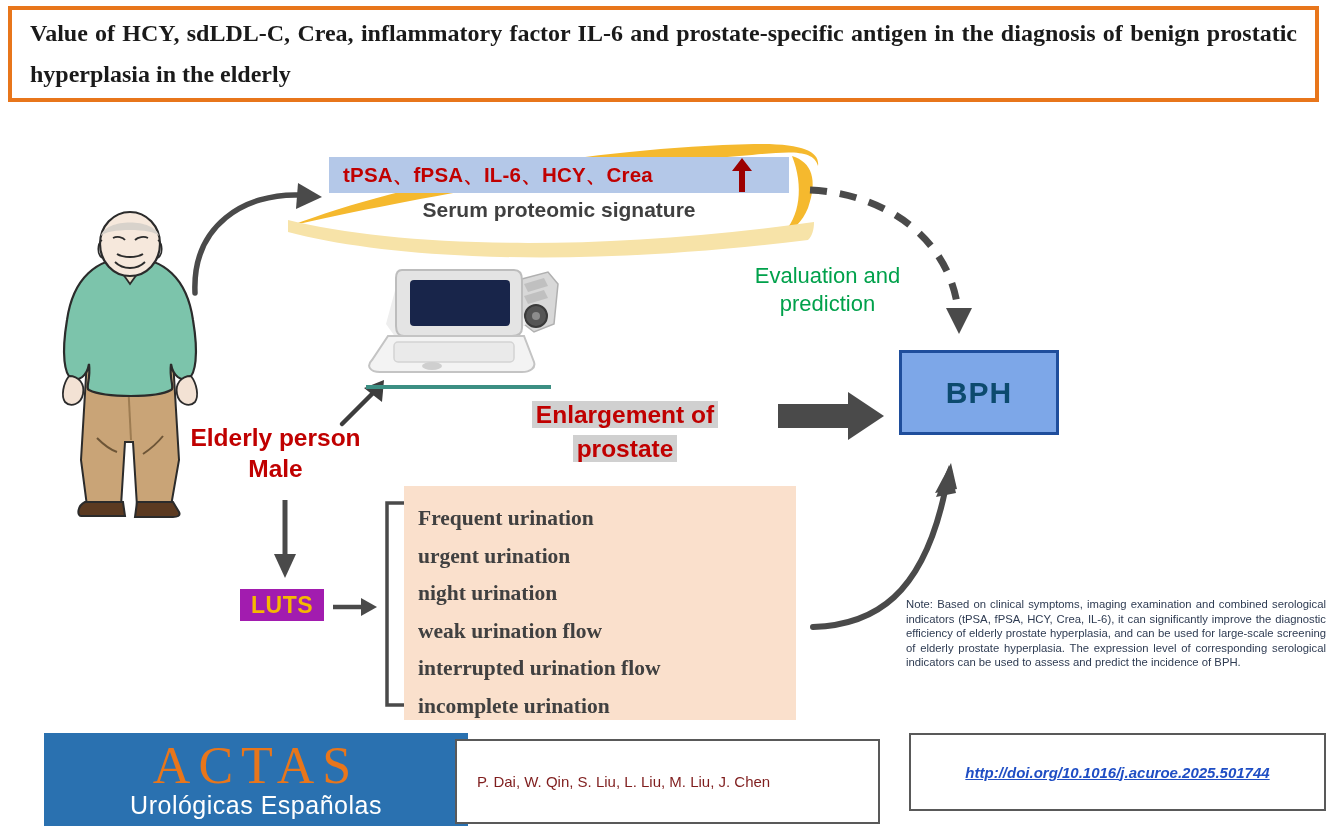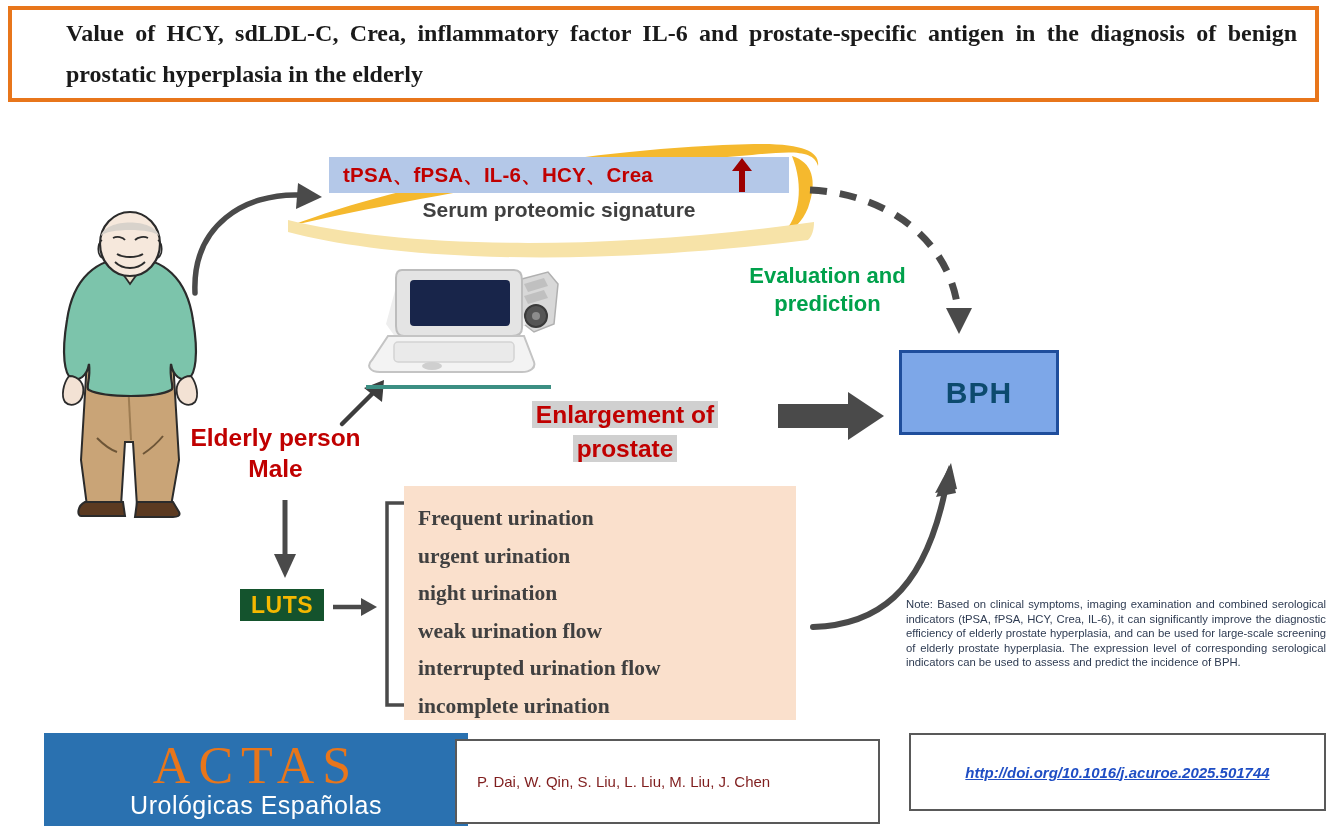--- a/index.html
+++ b/index.html
@@ -11,21 +11,21 @@
   
   #title-box{
     left:8px;top:6px;width:1311px;height:96px;
     border:4px solid #E8761B;background:#ffffff;
     box-sizing:border-box;display:flex;align-items:center;
   }
   #title-text{
     font-family:"Liberation Serif",serif;
     font-weight:bold;font-size:24px;line-height:41px;
     color:#1a1a1a;text-align:justify;text-align-last:left;
-    padding:0 18px;width:100%;box-sizing:border-box;margin-left:36px;
+    padding:0 18px;width:100%;box-sizing:border-box;
   }
 
   
   #serum-group{left:284px;top:122px;width:540px;height:140px;}
   .swoosh{position:absolute;left:0;top:0;width:540px;height:140px;
           pointer-events:none;}
   #serum-band{
     position:absolute;left:45px;top:35px;width:460px;height:36px;
     background:#b4c8e8;display:flex;align-items:center;
   }
@@ -54,34 +54,34 @@
   #enlargement-label{
     left:505px;top:398px;width:240px;text-align:center;
     color:#c00000;font-weight:bold;font-size:24.5px;line-height:34px;
   }
   #enlargement-label span{background:#d0d0d0;padding:0 4px;
     box-decoration-break:clone;-webkit-box-decoration-break:clone;}
 
   
   #evaluation-label{
     left:735px;top:262px;width:185px;text-align:center;
-    color:#00a14b;font-weight:bold;font-size:22px;line-height:28px;
+    color:#00a14b;font-weight:normal;font-size:22px;line-height:28px;
   }
 
   
   #bph-box{
     left:899px;top:350px;width:160px;height:85px;
     background:#7da7e8;border:3px solid #1f4e9c;box-sizing:border-box;
     display:flex;align-items:center;justify-content:center;
   }
   #bph-text{color:#0c4a6e;font-weight:bold;font-size:30px;letter-spacing:1px;}
 
   
   #luts-box{
-    left:240px;top:589px;width:84px;height:32px;background:#14532d;
+    left:240px;top:589px;width:84px;height:32px;background:#a21caf;
     display:flex;align-items:center;justify-content:center;
   }
   #luts-text{color:#f5b800;font-weight:bold;font-size:23px;letter-spacing:.5px;}
 
   
   #symptoms-box{
     left:404px;top:486px;width:392px;height:234px;background:#fae0cc;
   }
   #symptoms-list{
     position:absolute;left:418px;top:500px;width:370px;

